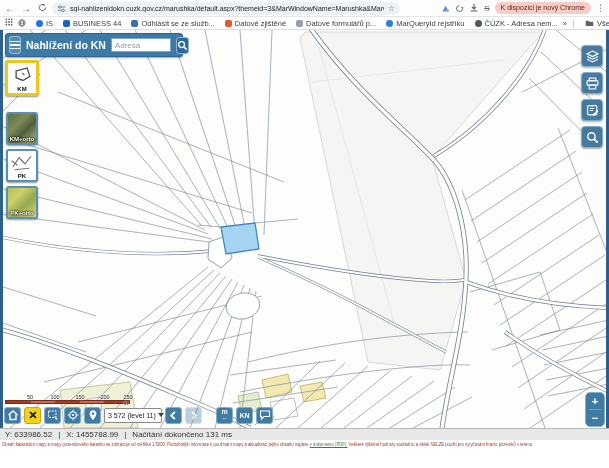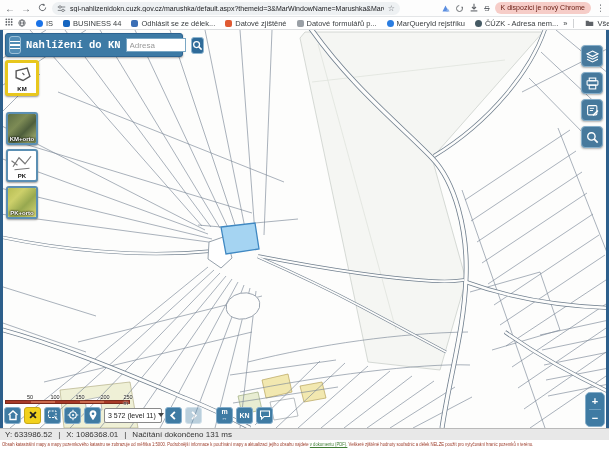--- a/index.html
+++ b/index.html
@@ -29,21 +29,21 @@
 
   
   .viewport { position:relative; height:398px; background:#fdfdfc; overflow:hidden; }
   .frame { position:absolute; top:0; bottom:0; width:3px; background:#2d5f8b; z-index:8; }
   .frame.l { left:0; } .frame.r { right:0; }
   svg.map { position:absolute; left:0; top:0; }
 
   .app-header { position:absolute; left:5px; top:3px; width:178px; height:24px; background:#3d7aa5; border:1px solid #2c6390; border-radius:3px; display:flex; align-items:center; gap:5px; padding:0 3px; z-index:9; box-shadow:0 1px 2px rgba(0,0,0,.35); }
   .burger { width:18px; height:18px; background:#538db5; border:1px solid #9cc0d8; border-radius:3px; display:flex; flex-direction:column; justify-content:center; align-items:center; gap:2px; }
   .burger i { width:10px; height:1.5px; background:#fff; }
-  .app-title { color:#fff; font-size:10.5px; font-weight:bold; white-space:nowrap;font-family:Liberation Mono, monospace; }
+  .app-title { color:#fff; font-size:10.5px; font-weight:bold; white-space:nowrap; }
   .addr { width:60px; height:14px; border:1px solid #7aa7c4; border-radius:0; font-size:8px; padding:0 3px; font-family:"Liberation Sans",sans-serif; color:#333; }
   .addr::placeholder { color:#999; }
   .hdr-search { width:17px; height:17px; background:#2f6b99; border:1px solid #8fb6d0; border-radius:3px; display:flex; align-items:center; justify-content:center; }
 
   .layer-btn { position:absolute; left:6px; width:32px; height:33px; border:2px solid #5b8fb3; border-radius:3px; background:#fff; z-index:9; box-shadow:0 1px 2px rgba(0,0,0,.4); overflow:hidden; }
   .layer-btn.sel { border:3px solid #e8c71e; width:34px; height:36px; left:5px; }
   .layer-label { position:absolute; bottom:0; left:0; right:0; text-align:center; font-size:6px; font-weight:bold; color:#111; line-height:7px; }
   .layer-label.lt { color:#fff; text-shadow:0 0 2px #000, 0 0 2px #000; }
   .thumb { position:absolute; inset:0; }
   .ortho1 { background:linear-gradient(135deg,#5d6f45 0%,#7d8b55 35%,#4e5e3c 60%,#8d9a62 85%,#6a7a48 100%); }
@@ -153,21 +153,21 @@
     <span class="bm">
         <i class="fav round" style="background:#1a73e8"></i>
         <span>IS</span>
       </span>
     <span class="bm">
         <i class="fav" style="background:#1565c0"></i>
         <span>BUSINESS 44</span>
       </span>
     <span class="bm">
         <i class="fav" style="background:#3b6fb5"></i>
-        <span>Odhlásit se ze délek...</span>
+        <span>Odhlásit se ze služb...</span>
       </span>
     <span class="bm">
         <i class="fav" style="background:#e05a33"></i>
         <span>Datové zjištěné</span>
       </span>
     <span class="bm">
         <i class="fav" style="background:#9aa0a6"></i>
         <span>Datové formulářů p...</span>
       </span>
     <span class="bm">
@@ -396,21 +396,21 @@
     <div class="zoom-pill">
       <span>+</span>
       <span class="zdiv"></span>
       <span>−</span>
     </div>
   </div>
 
   <div class="statusbar">
     <span>Y: 633986.52</span>
     <span>|</span>
-    <span>X: 1086368.01</span>
+    <span>X: 1455788.99</span>
     <span>|</span>
     <span>Načítání dokončeno 131 ms</span>
   </div>
 
   <div class="disclaimer">
     <div class="inner">
       <span>Obsah katastrální mapy a mapy pozemkového katastru se zobrazuje od měřítka 1:5000. Podrobnější informace k používání mapy a aktualizaci jejího obsahu najdete </span><span class="lnk">v dokumentu (PDF).</span><span> Veškeré zjištěné hodnoty souřadnic a délek NELZE použít pro vytyčování hranic pozemků v terénu.</span>
     </div>
   </div>
 

